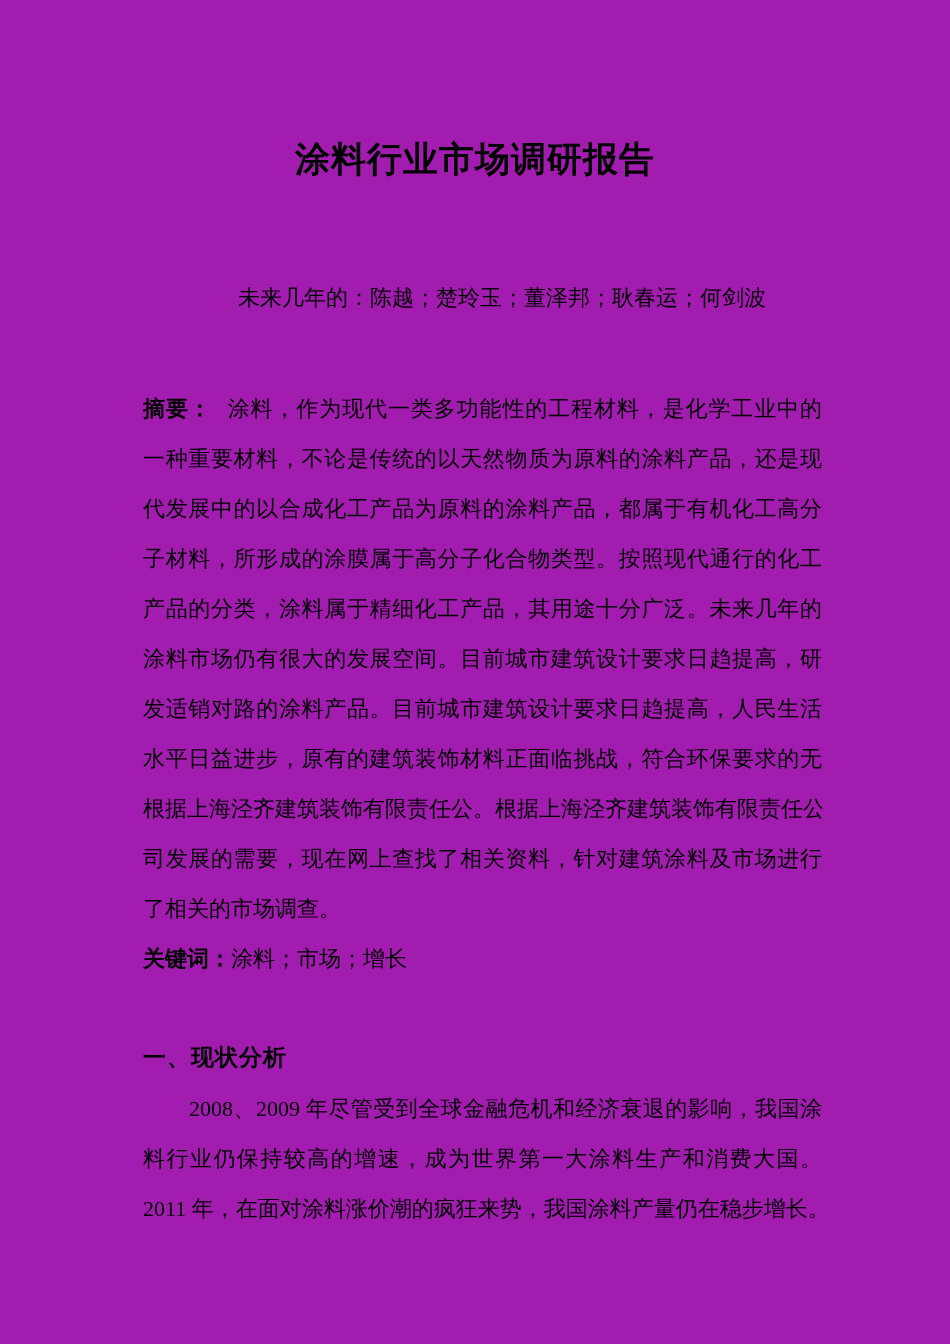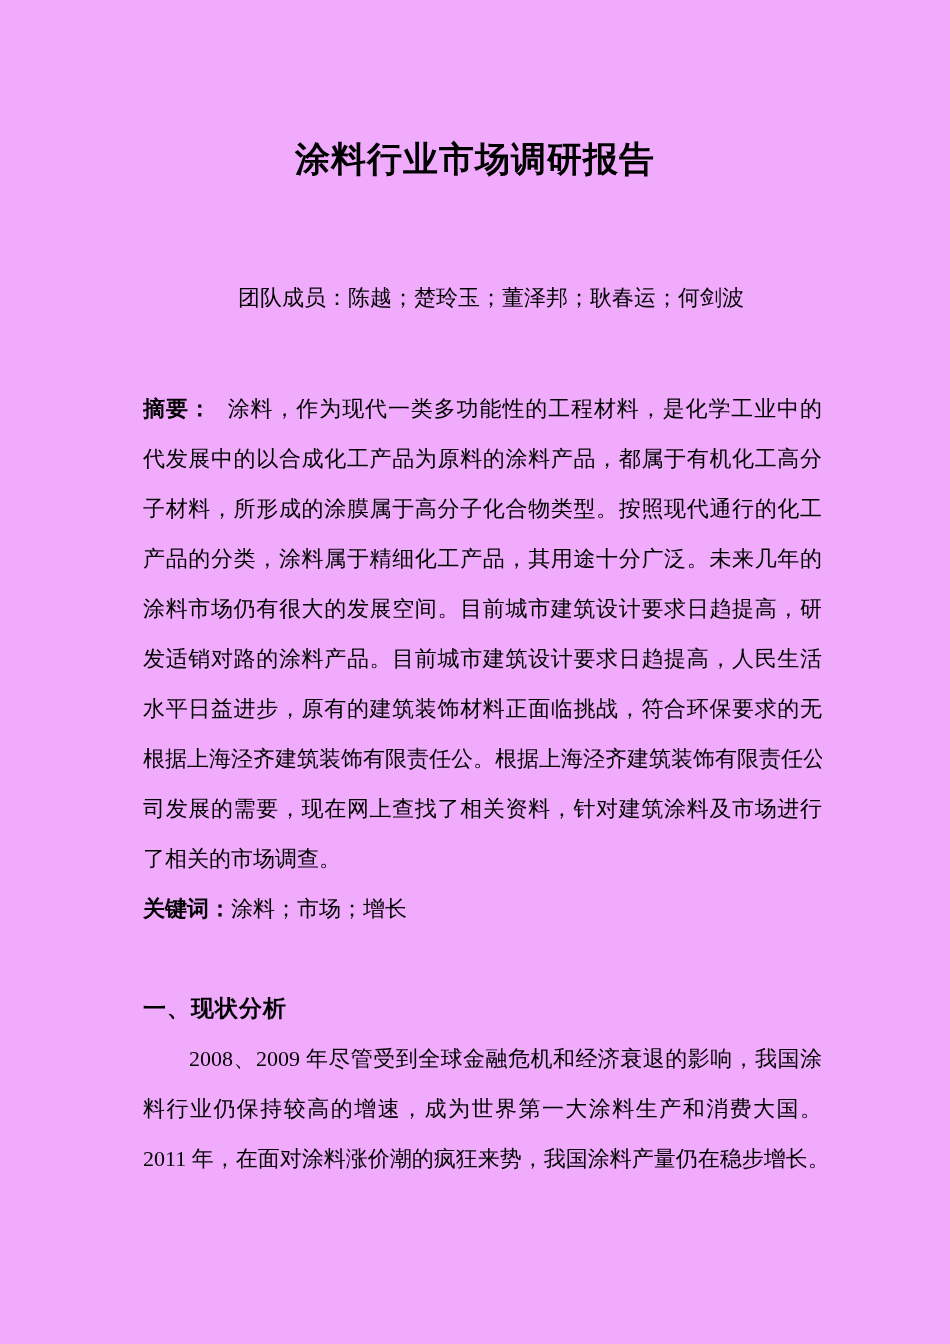--- a/index.html
+++ b/index.html
@@ -4,21 +4,21 @@
 <style>
   html, body {
     margin: 0;
     padding: 0;
     background: #ffffff;
   }
   .page {
     position: relative;
     width: 950px;
     height: 1344px;
-    background: #f0abfc;
+    background: #a21caf;
     color: #000000;
     font-family: "Liberation Serif", "DejaVu Serif", serif;
     overflow: hidden;
   }
   .doc-title {
     position: absolute;
     top: 130px;
     left: 0;
     width: 950px;
     text-align: center;
@@ -61,48 +61,49 @@
     font-weight: bold;
     text-align: right;
   }
   .abstract-first .bold-label {
     margin-right: 16px;
   }
   .spacer-line {
     height: 50px;
   }
   .section-heading {
-    font-family: Liberation Serif, serif;
+    font-family: Liberation Mono, monospace;
     font-weight: bold;
     font-size: 23px;
     line-height: 50px;
     letter-spacing: 1px;
     text-align: center;
     text-align-last: left;
   }
   .para > div:first-child {
     text-indent: 46px;
   }
 </style>
 </head>
 <body>
 
 <div class="page">
 
   <div class="doc-title">涂料行业市场调研报告</div>
 
-  <div class="team-line">团队成员：陈越；楚玲玉；董泽邦；耿春运；何剑波</div>
+  <div class="team-line">未来几年的：陈越；楚玲玉；董泽邦；耿春运；何剑波</div>
 
   <div class="body-col">
 
     <div class="line abstract-first">
       <span class="bold-label">摘要：</span><span>涂料，作为现代一类多功能性的工程材料，是化学工业中的</span>
     </div>
 
     <div class="abstract-lines">
+        <div class="line">一种重要材料，不论是传统的以天然物质为原料的涂料产品，还是现</div>
         <div class="line">代发展中的以合成化工产品为原料的涂料产品，都属于有机化工高分</div>
         <div class="line">子材料，所形成的涂膜属于高分子化合物类型。按照现代通行的化工</div>
         <div class="line">产品的分类，涂料属于精细化工产品，其用途十分广泛。未来几年的</div>
         <div class="line">涂料市场仍有很大的发展空间。目前城市建筑设计要求日趋提高，研</div>
         <div class="line">发适销对路的涂料产品。目前城市建筑设计要求日趋提高，人民生活</div>
         <div class="line">水平日益进步，原有的建筑装饰材料正面临挑战，符合环保要求的无</div>
         <div class="line">根据上海泾齐建筑装饰有限责任公。根据上海泾齐建筑装饰有限责任公</div>
         <div class="line">司发展的需要，现在网上查找了相关资料，针对建筑涂料及市场进行</div>
         <div class="line">了相关的市场调查。</div>
       </div>

